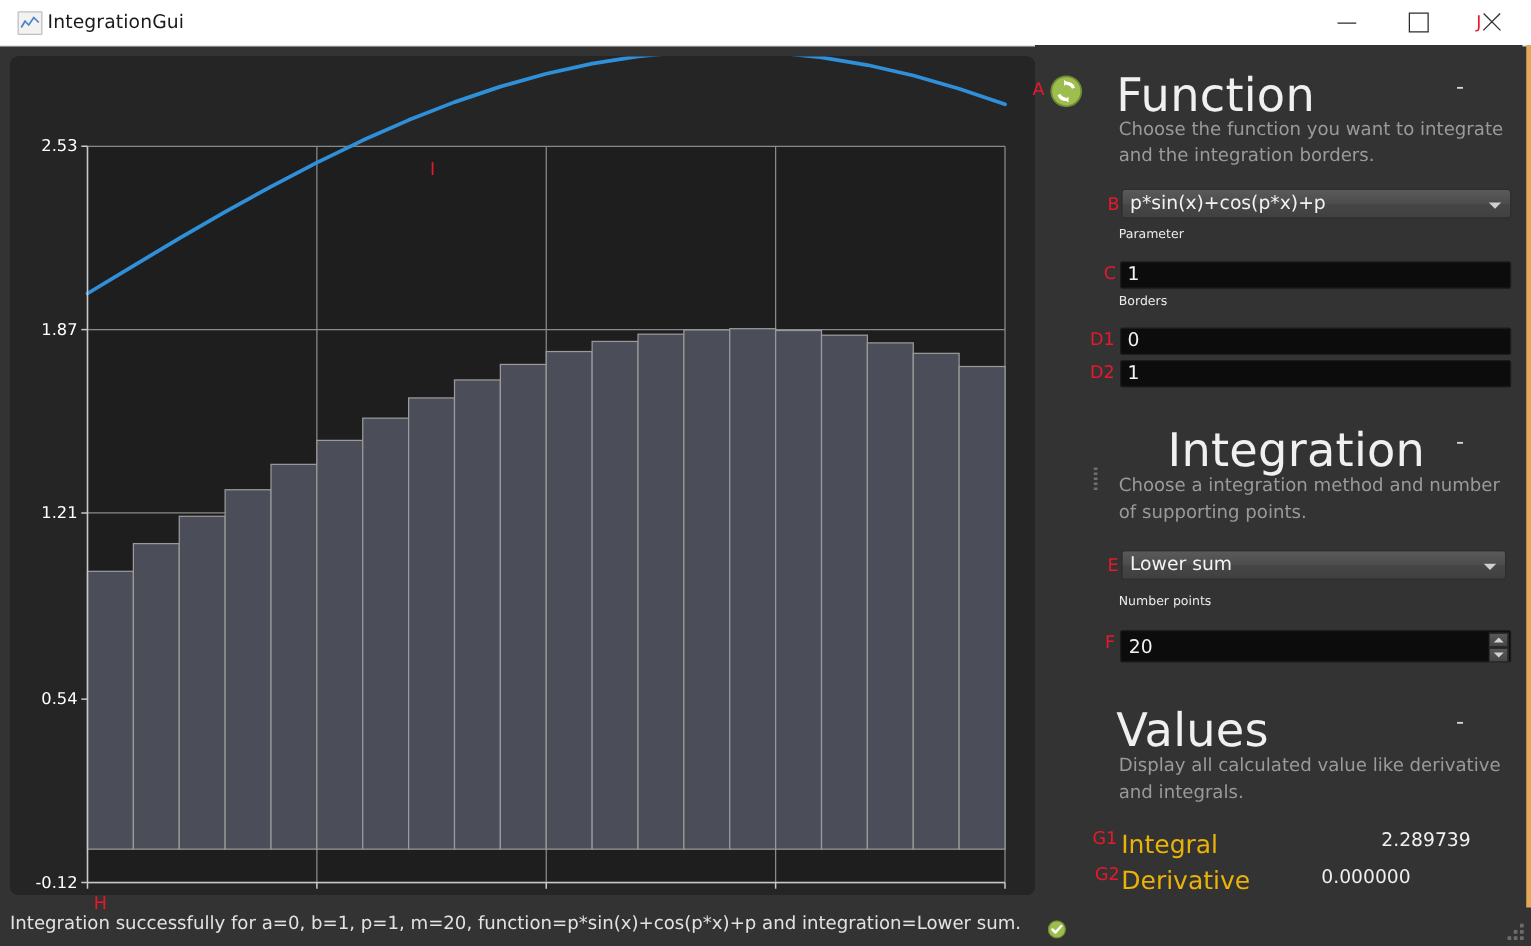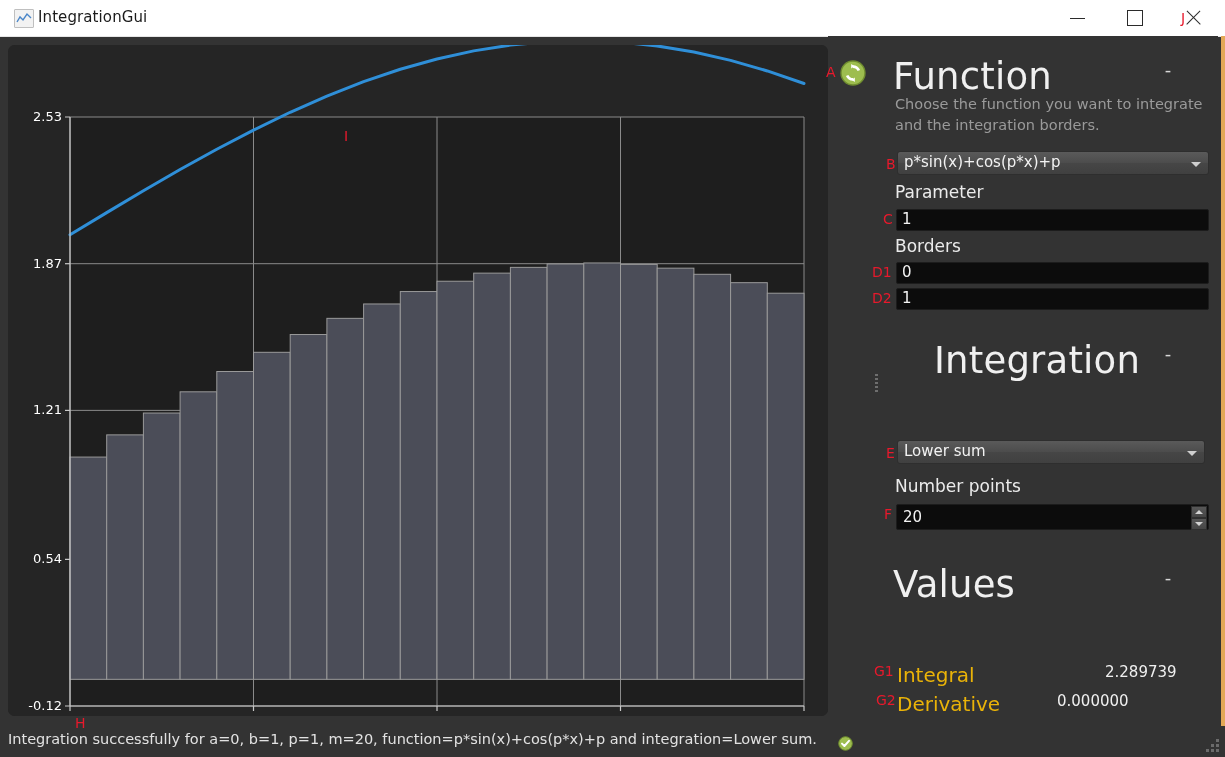--- a/index.html
+++ b/index.html
@@ -75,21 +75,21 @@
   .sec-collapse{
     position:absolute;width:22px;height:20px;
     display:flex;align-items:center;justify-content:center;
     color:#d8d8d8;font-size:18px;line-height:10px;cursor:default;
   }
   .sec-desc{
     position:absolute;font-size:14.5px;color:#9a9a9a;line-height:21px;
     width:320px;
   }
   .fld-label{
-    position:absolute;font-size:17px;color:#ebebeb;white-space:nowrap;
+    position:absolute;font-size:10px;color:#ebebeb;white-space:nowrap;
   }
   .combo{
     position:absolute;height:24px;border-radius:3px;
     background:linear-gradient(to bottom,#5a5a5a 0%,#4c4c4c 50%,#464646 51%,#404040 100%);
     border:1px solid #2e2e2e;box-sizing:border-box;cursor:default;
   }
   .combo .val{
     position:absolute;left:6px;top:1px;font-size:15px;color:#f2f2f2;
     white-space:nowrap;overflow:hidden;
   }
@@ -284,20 +284,21 @@
   <div class="splitter-dots">
     <i></i>
       <i></i>
       <i></i>
       <i></i>
       <i></i>
   </div>
 
   <div class="sec-title" style="left:893px;top:339px;margin-left:41px;">Integration</div>
   <div class="sec-collapse" style="left:1157px;top:344px;">-</div>
+  <div class="sec-desc" style="left:895px;top:379px;">Choose a integration method and number of supporting points.</div>
 
   <div class="combo" style="left:897px;top:440px;width:308px;">
     <span class="val">Lower sum</span>
     <span class="arrow"></span>
   </div>
   <div class="tag" style="left:886px;top:446px;">E</div>
 
   <div class="fld-label" style="left:895px;top:476px;">Number points</div>
 
   <div class="spin" style="left:896px;top:504px;width:313px;">
@@ -308,20 +309,21 @@
         </div>
       <div>
           <i class="sp-dn"></i>
         </div>
     </span>
   </div>
   <div class="tag" style="left:884px;top:507px;">F</div>
 
   <div class="sec-title" style="left:893px;top:563px;">Values</div>
   <div class="sec-collapse" style="left:1157px;top:568px;">-</div>
+  <div class="sec-desc" style="left:895px;top:603px;">Display all calculated value like derivative and integrals.</div>
 
   <div class="val-row-label" style="left:897px;top:663px;">Integral</div>
   <div class="val-row-value" style="left:1057px;top:663px;margin-left:48px;">2.289739</div>
   <div class="tag" style="left:874px;top:664px;">G1</div>
 
   <div class="val-row-label" style="left:897px;top:692px;">Derivative</div>
   <div class="val-row-value" style="left:1057px;top:692px;">0.000000</div>
   <div class="tag" style="left:876px;top:693px;">G2</div>
 
   <div class="right-edge"></div>

